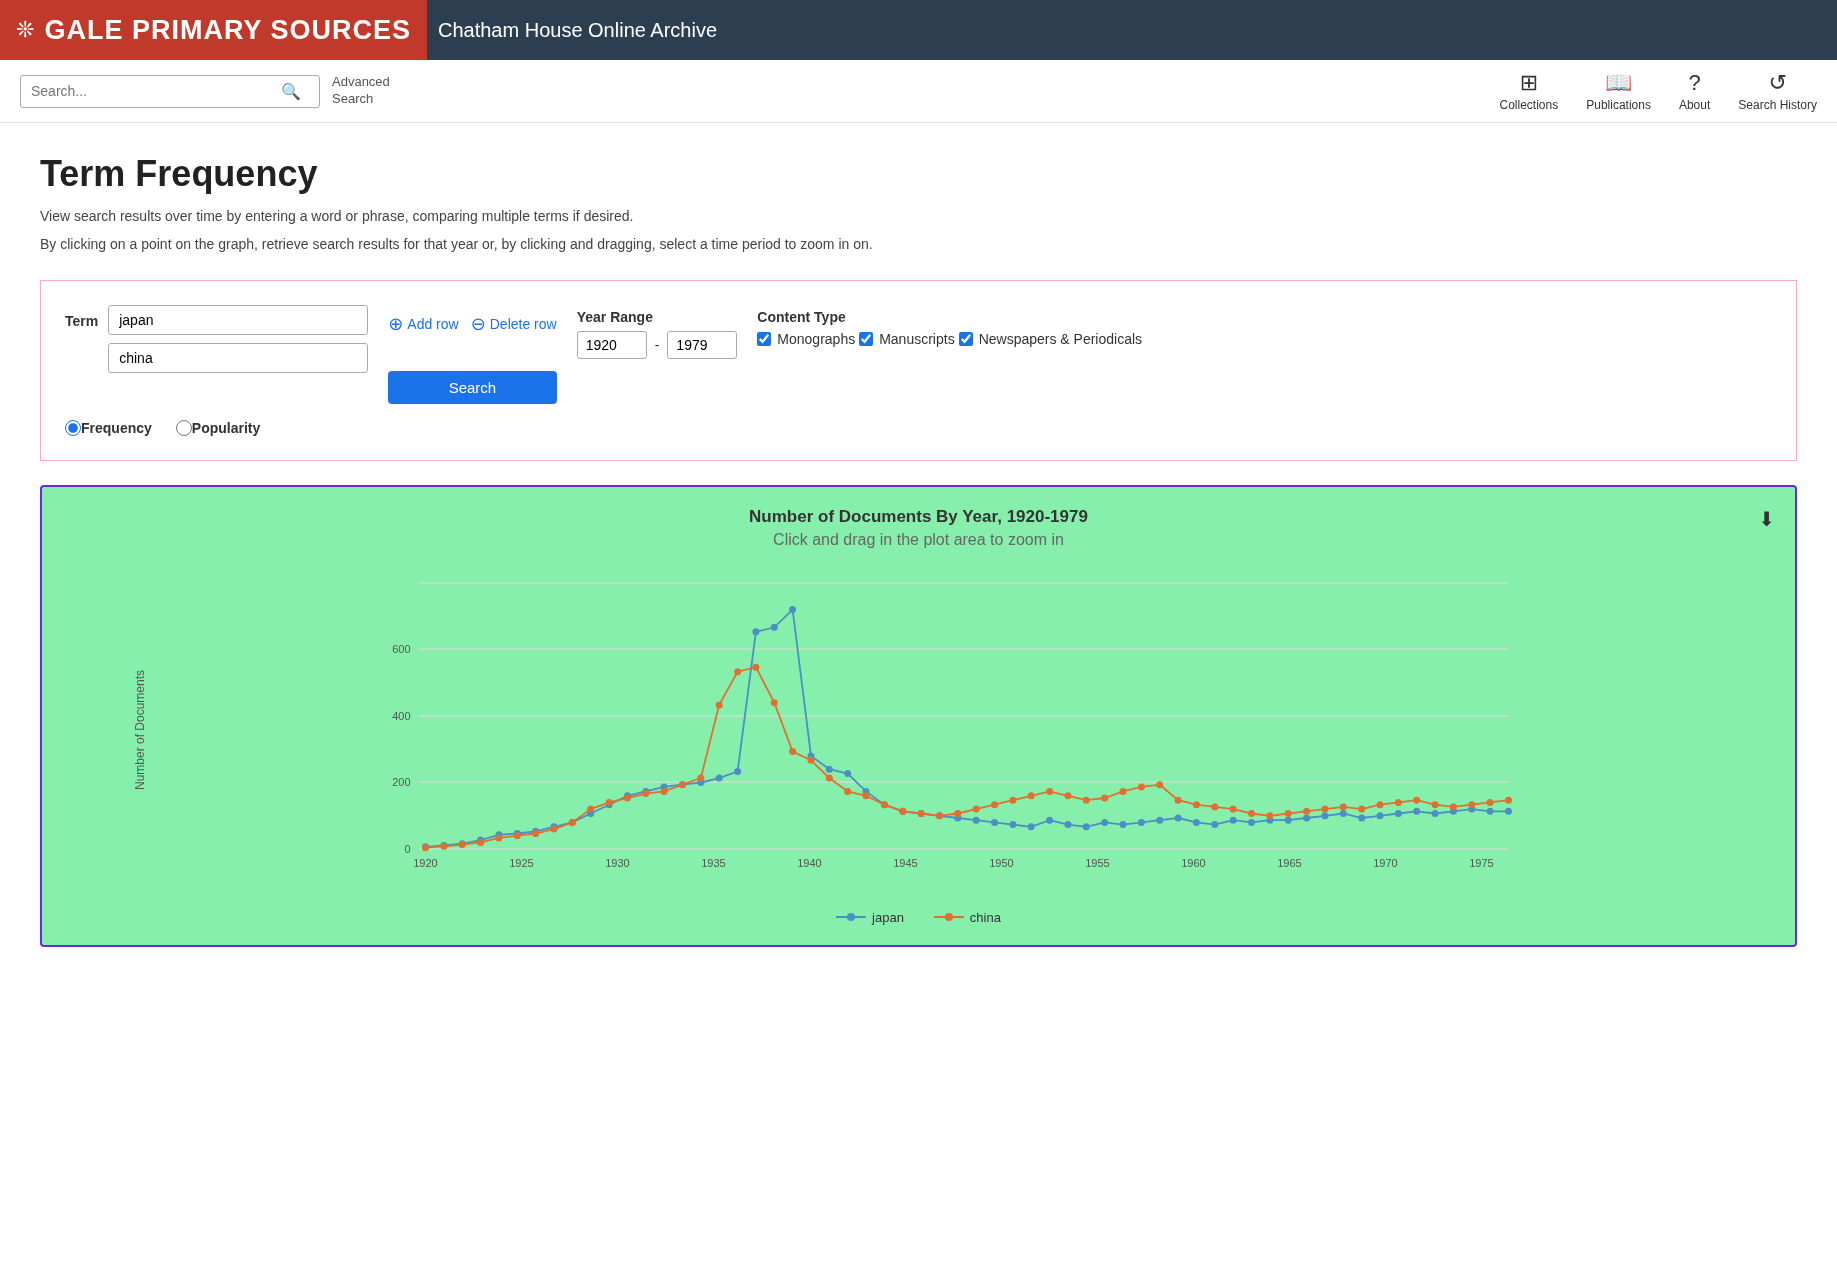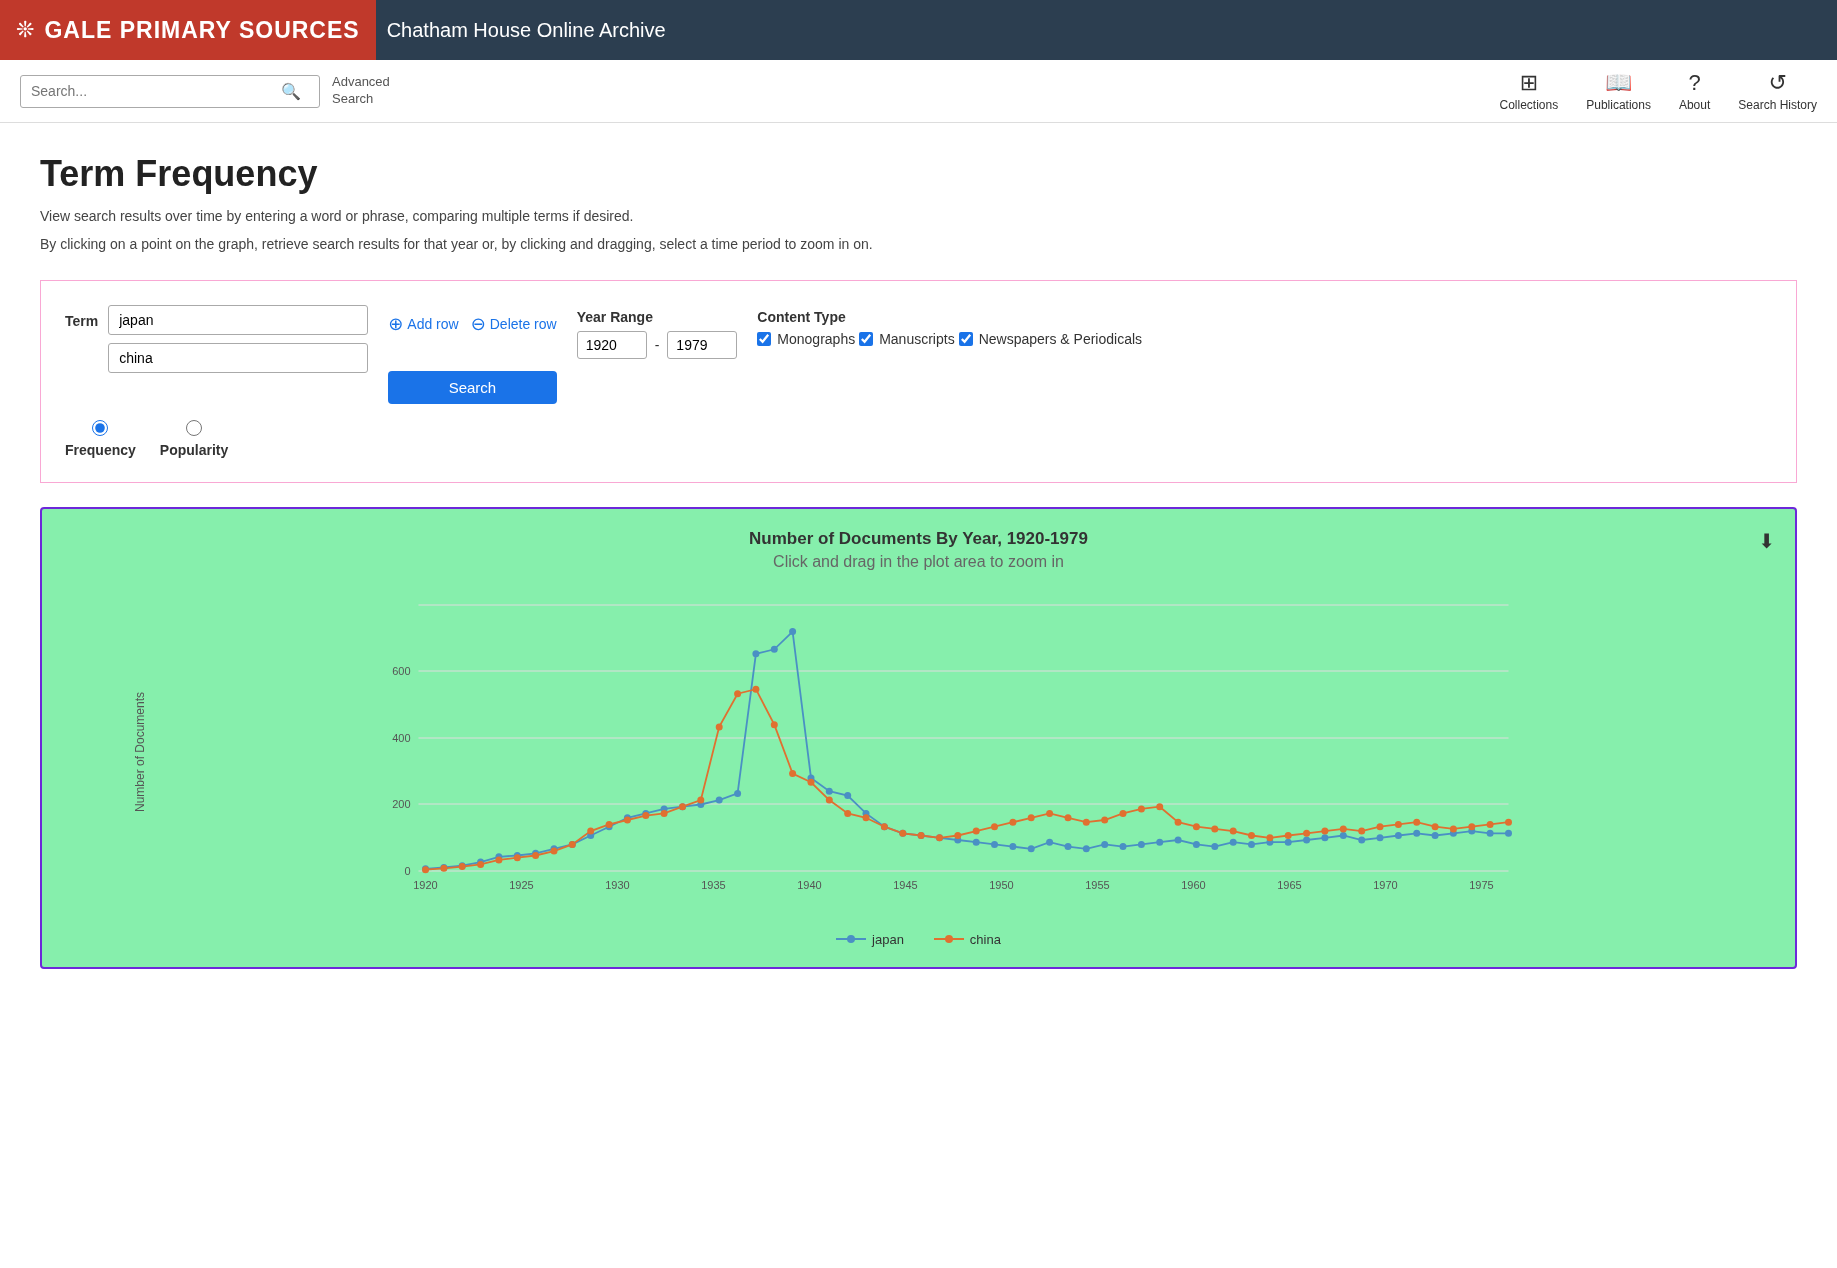--- a/index.html
+++ b/index.html
@@ -2,21 +2,21 @@
 <html><head>
   <meta charset="utf-8">
   <style>
     * { box-sizing: border-box; margin: 0; padding: 0; }
     body { font-family: Arial, sans-serif; font-size: 14px; background: #fff; color: #333; }
 
     
     .header { display: flex; align-items: stretch; height: 60px; }
     .header-brand { background: #c0392b; display: flex; align-items: center; padding: 0 16px; min-width: 320px; }
     .header-brand .logo-icon { color: #fff; font-size: 22px; margin-right: 10px; }
-    .header-brand .brand-text { color: #fff; font-size: 23px; font-weight: bold; letter-spacing: 1px; }
+    .header-brand .brand-text { color: #fff; font-size: 27px; font-weight: bold; letter-spacing: 1px; }
     .header-archive { background: #2c3e50; flex: 1; display: flex; align-items: center; padding: 0 11px; }
     .header-archive .archive-title { color: #fff; font-size: 20px; }
 
     
     .search-bar-area { display: flex; align-items: center; padding: 10px 20px; border-bottom: 1px solid #ddd; background: #fff; }
     .search-box { display: flex; align-items: center; border: 1px solid #aaa; border-radius: 3px; padding: 6px 10px; width: 300px; }
     .search-box input { border: none; outline: none; font-size: 14px; width: 250px; color: #999; }
     .search-icon { font-size: 16px; color: #666; cursor: pointer; }
     .advanced-search { margin-left: 12px; font-size: 13px; color: #555; line-height: 1.3; cursor: pointer; }
 
@@ -49,21 +49,21 @@
     .yr-inputs { display: flex; align-items: center; gap: 8px; }
     .yr-input { border: 1px solid #aaa; border-radius: 3px; padding: 5px 8px; font-size: 14px; width: 70px; }
 
     .content-type-section { display: flex; flex-direction: column; gap: 6px; margin-top: 4px; }
     .ct-label { font-weight: bold; font-size: 14px; }
     .ct-items { display: flex; flex-direction: row; gap: 4px; }
     .ct-item { display: flex; align-items: center; gap: 6px; font-size: 14px; }
     .ct-checkbox { accent-color: #1a73e8; width: 14px; height: 14px; }
 
     .radio-row { display: flex; align-items: center; gap: 24px; margin-top: 16px; }
-    .radio-item { display: flex; align-items: center; gap: 6px; font-size: 14px; font-weight: bold; cursor: pointer; flex-direction: column; }
+    .radio-item { display: flex; align-items: center; gap: 0; font-size: 14px; font-weight: bold; cursor: pointer; }
     .radio-item input[type=radio] { accent-color: #1a73e8; width: 16px; height: 16px; }
 
     
     .chart-container { border: 2px solid #6d28d9; border-radius: 4px; padding: 20px; background: #86efac; }
     .chart-title { text-align: center; font-size: 17px; font-weight: bold; margin-bottom: 4px; }
     .chart-subtitle { text-align: center; font-size: 16px; color: #666; margin-bottom: 20px; }
     .chart-download { position: absolute; top: 0; right: 8px; font-size: 20px; cursor: pointer; color: #333; }
     .chart-legend { display: flex; justify-content: center; gap: 30px; margin-top: 8px; }
     .legend-item { display: flex; align-items: center; gap: 6px; font-size: 13px; }
 

